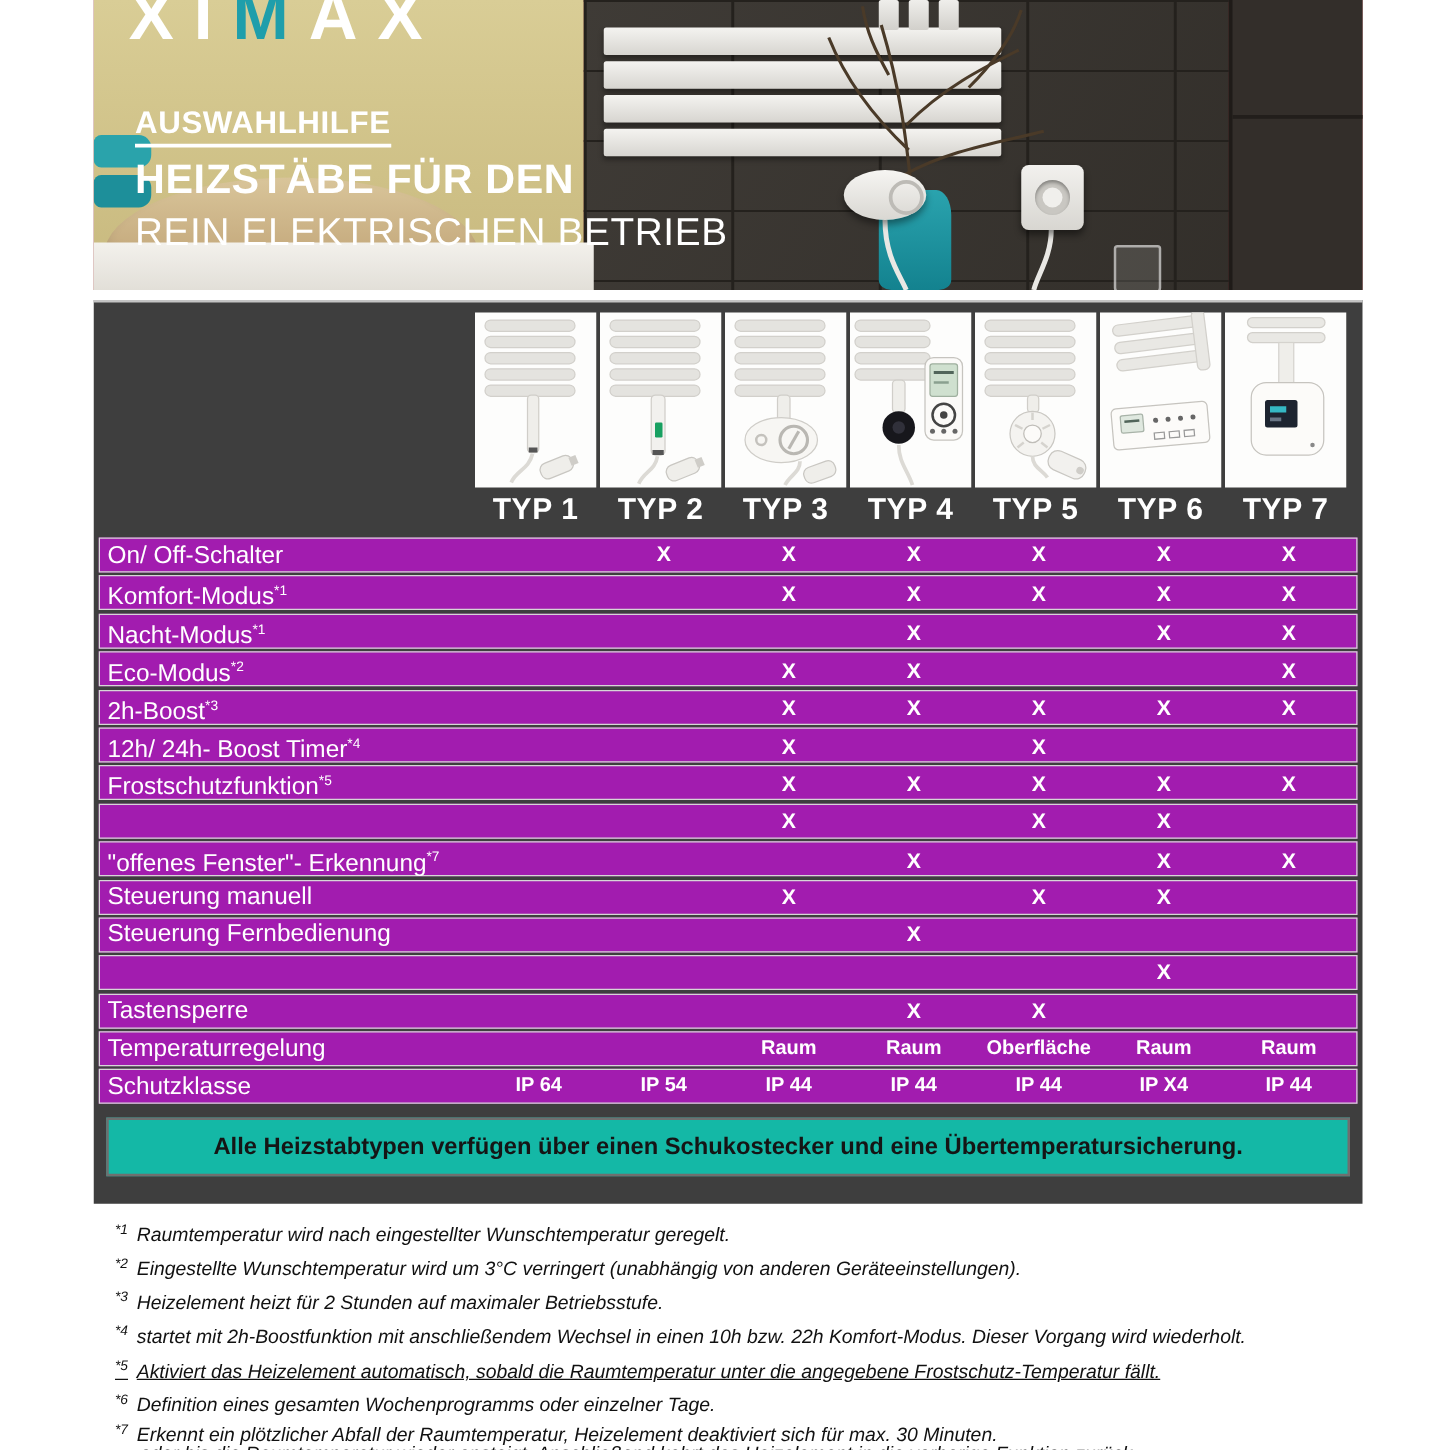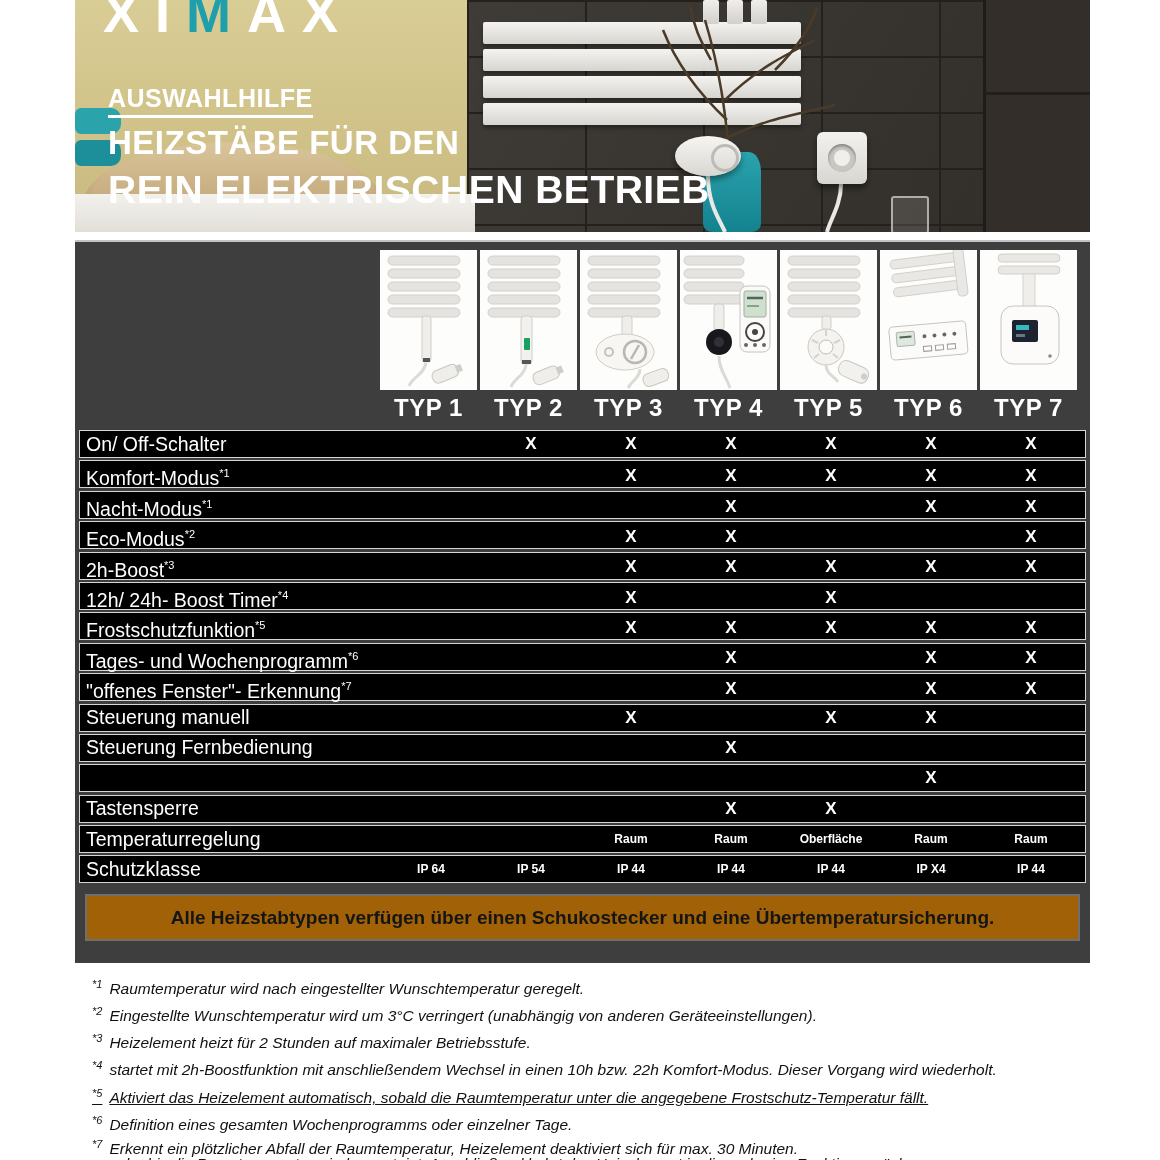--- a/index.html
+++ b/index.html
@@ -43,40 +43,40 @@
       background:linear-gradient(180deg,#f2f1ee,#d8d6d1);box-shadow:0 4px 6px rgba(0,0,0,.45);}
   .socket:before{content:"";position:absolute;left:11px;top:12px;width:28px;height:28px;border-radius:50%;background:#c9c7c2;
       box-shadow:inset 0 2px 3px rgba(0,0,0,.35);}
   .socket:after{content:"";position:absolute;left:17px;top:18px;width:16px;height:16px;border-radius:50%;background:#f0efec;}
 
   .logo{position:absolute;left:28px;top:-18px;font-size:54px;letter-spacing:16px;color:#fff;font-weight:bold;}
   .logo .m{color:#1f9eab;}
   .eyebrow{position:absolute;left:33px;top:84px;font-size:25px;font-weight:bold;color:#fff;
       border-bottom:3px solid #fff;padding-bottom:2px;letter-spacing:.5px;}
   .title1{position:absolute;left:33px;top:124px;font-size:33px;font-weight:bold;color:#fff;letter-spacing:.5px;}
-  .title2{position:absolute;left:33px;top:168px;font-size:39px;font-weight:bold;color:#fff;letter-spacing:.5px;}
+  .title2{position:absolute;left:33px;top:168px;font-size:31px;font-weight:normal;color:#fff;letter-spacing:.5px;}
 
   
   .panel{position:absolute;left:75px;top:240px;width:1015px;height:723px;background:#3e3e3e;
       border-top:2px solid #c4c4c4;box-sizing:border-box;}
   .products{position:absolute;left:305px;top:8px;display:grid;grid-template-columns:repeat(7,97px);column-gap:3px;}
   .pbox{width:97px;height:140px;background:#fdfdfc;box-sizing:border-box;}
   .pbox svg{display:block;width:100%;height:100%;}
   .typ-labels{position:absolute;left:305px;top:150px;display:grid;grid-template-columns:repeat(7,97px);column-gap:3px;height:32px;}
   .typ-labels div{color:#fff;font-weight:bold;font-size:24px;text-align:center;line-height:32px;letter-spacing:.5px;}
 
   .rows{position:absolute;left:4px;top:188px;width:1007px;}
   .frow{display:grid;grid-template-columns:301px repeat(7,100px);height:28px;margin-bottom:2.4px;
-      border:1.5px solid #d6d6d6;background:#000000;box-sizing:border-box;align-items:center;}
+      border:1.5px solid #d6d6d6;background:#a21caf;box-sizing:border-box;align-items:center;}
   .frow .lbl{color:#fff;font-size:19.5px;padding-left:6px;white-space:nowrap;line-height:25px;}
   .frow .lbl sup{font-size:11px;}
   .frow .cell{color:#fff;text-align:center;font-weight:bold;font-size:17px;}
-  .frow .cell.val{font-size:12px;}
-
-  .banner{position:absolute;left:10px;top:652px;width:995px;height:47px;background:#a16207;
+  .frow .cell.val{font-size:16px;}
+
+  .banner{position:absolute;left:10px;top:652px;width:995px;height:47px;background:#14b8a6;
       border:2px solid #6f6f6f;box-sizing:border-box;display:flex;align-items:center;justify-content:center;
       font-size:19px;font-weight:bold;color:#151515;}
 
   
   .footnotes{position:absolute;left:92px;top:0;width:1000px;}
   .fnote{position:absolute;left:0;white-space:nowrap;font-style:italic;font-size:15.5px;color:#111;text-align:right;}
   .fnote .mk{vertical-align:super;font-size:11px;margin-right:7px;}
   .fnote.cont{left:20px;}
 </style>
 </head>
@@ -359,21 +359,20 @@
           <div class="lbl">Frostschutzfunktion<sup>*5</sup></div>
           <div class="cell"></div>
           <div class="cell"></div>
           <div class="cell">X</div>
           <div class="cell">X</div>
           <div class="cell">X</div>
           <div class="cell">X</div>
           <div class="cell">X</div>
         </div>
         <div class="frow">
-          <div class="lbl">Tages- und Wochenprogramm<sup>*6</sup></div>
           <div class="cell"></div>
           <div class="cell"></div>
           <div class="cell"></div>
           <div class="cell">X</div>
           <div class="cell"></div>
           <div class="cell">X</div>
           <div class="cell">X</div>
         </div>
         <div class="frow">
           <div class="lbl">"offenes Fenster"- Erkennung<sup>*7</sup></div>

